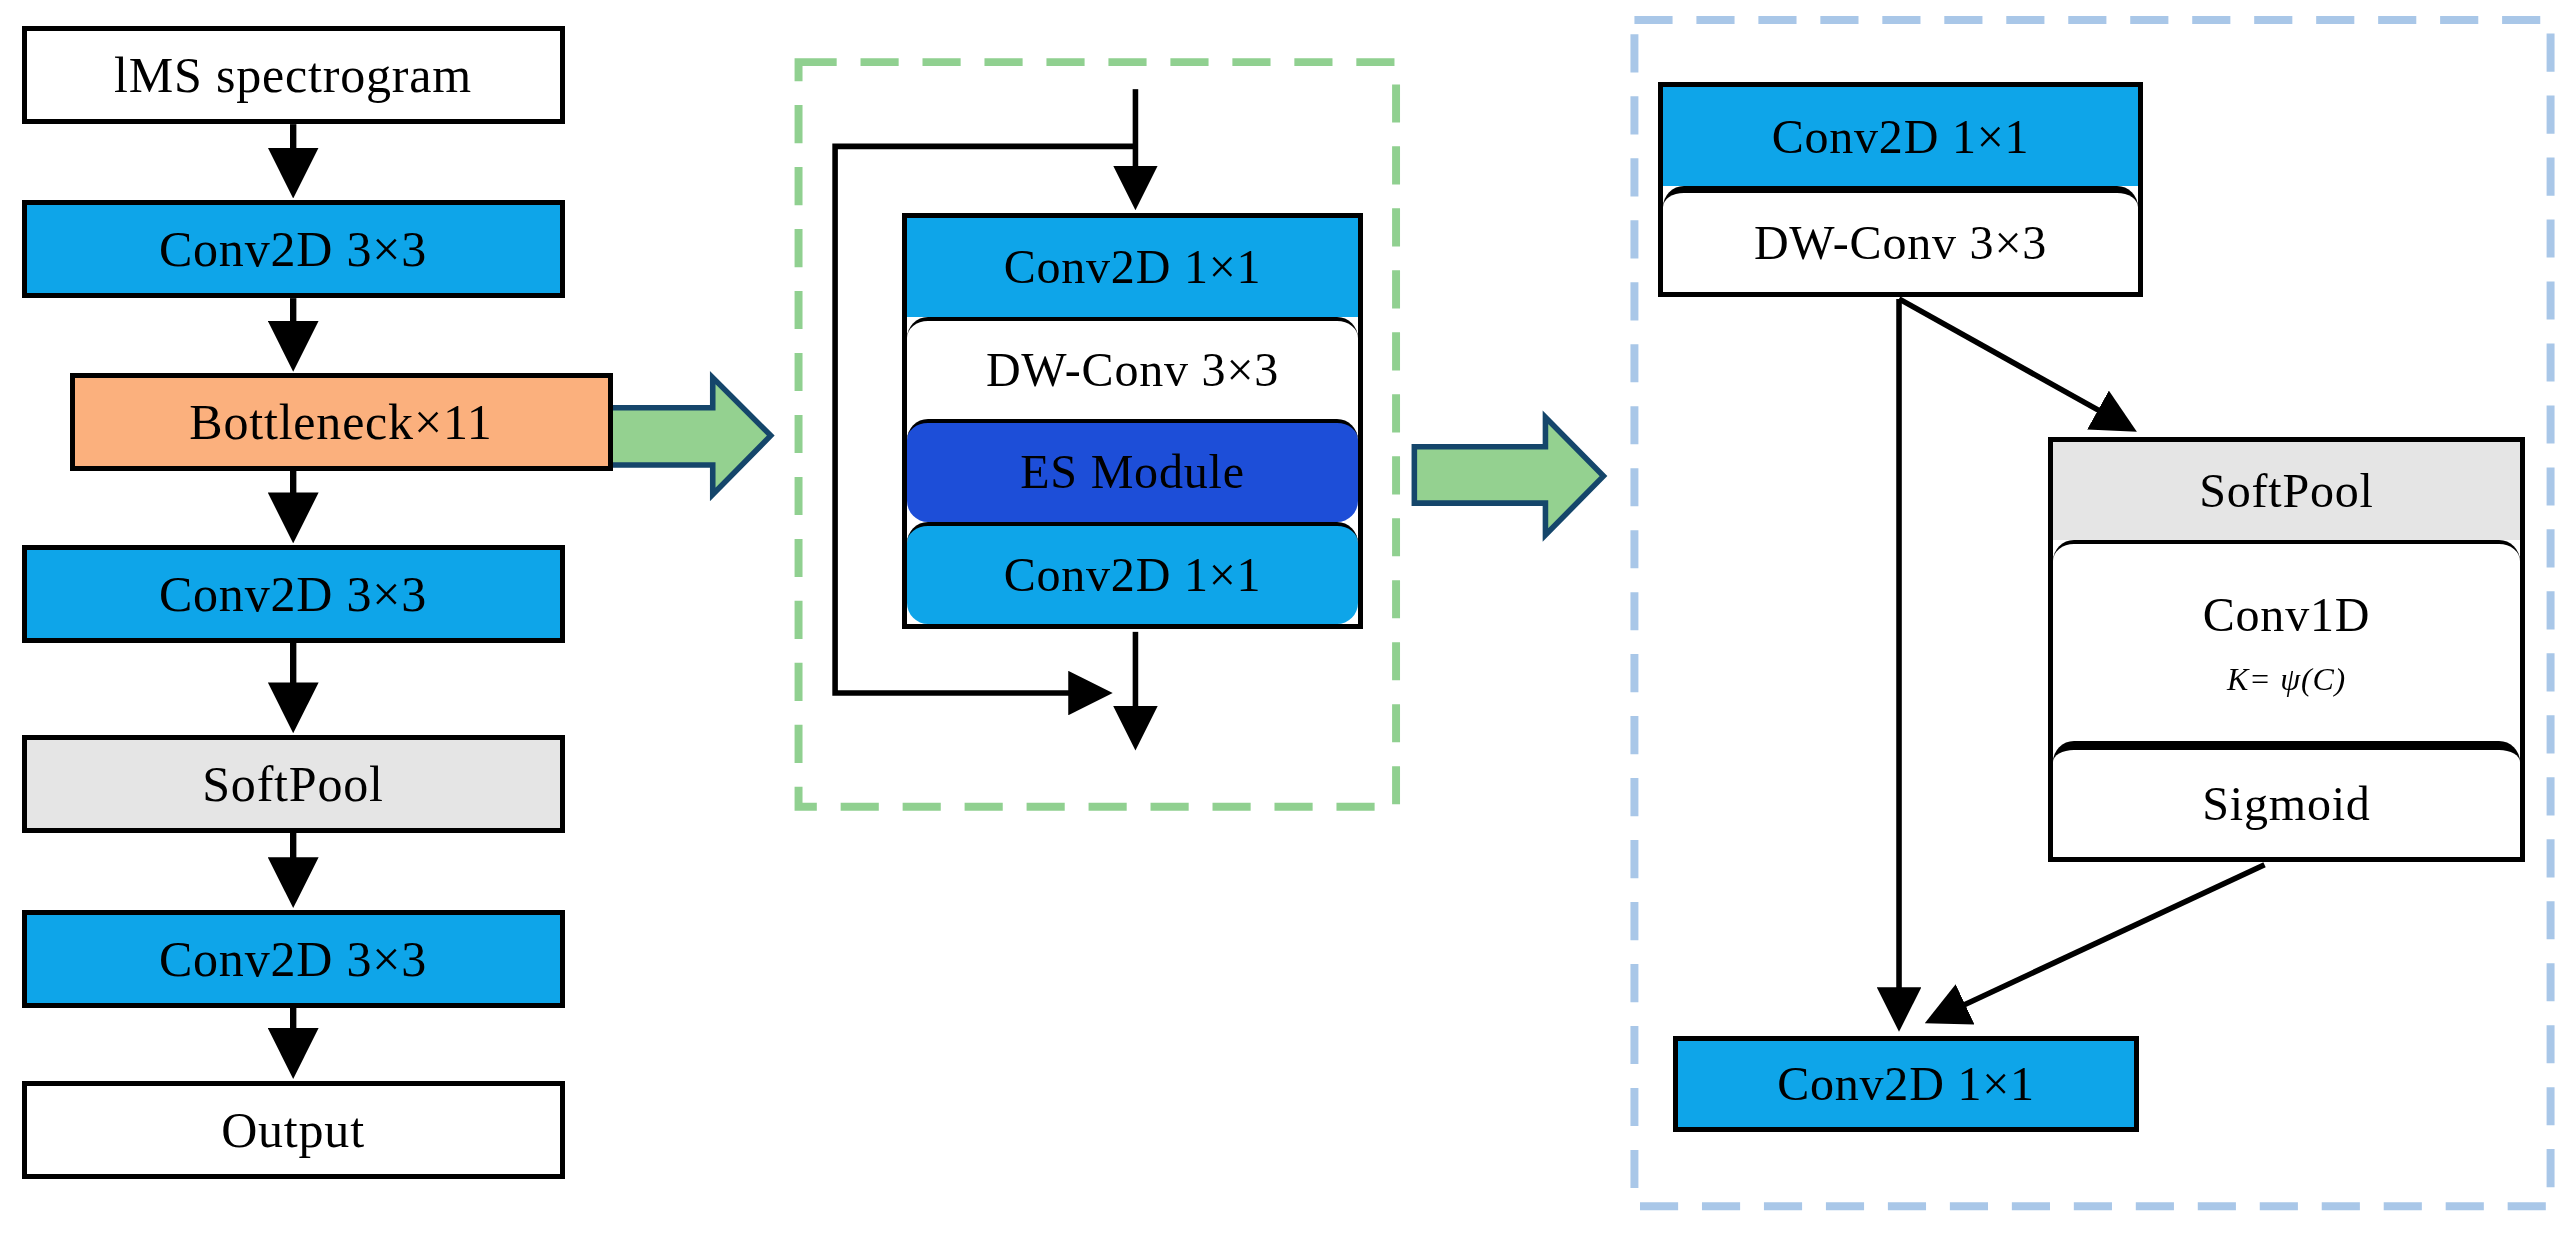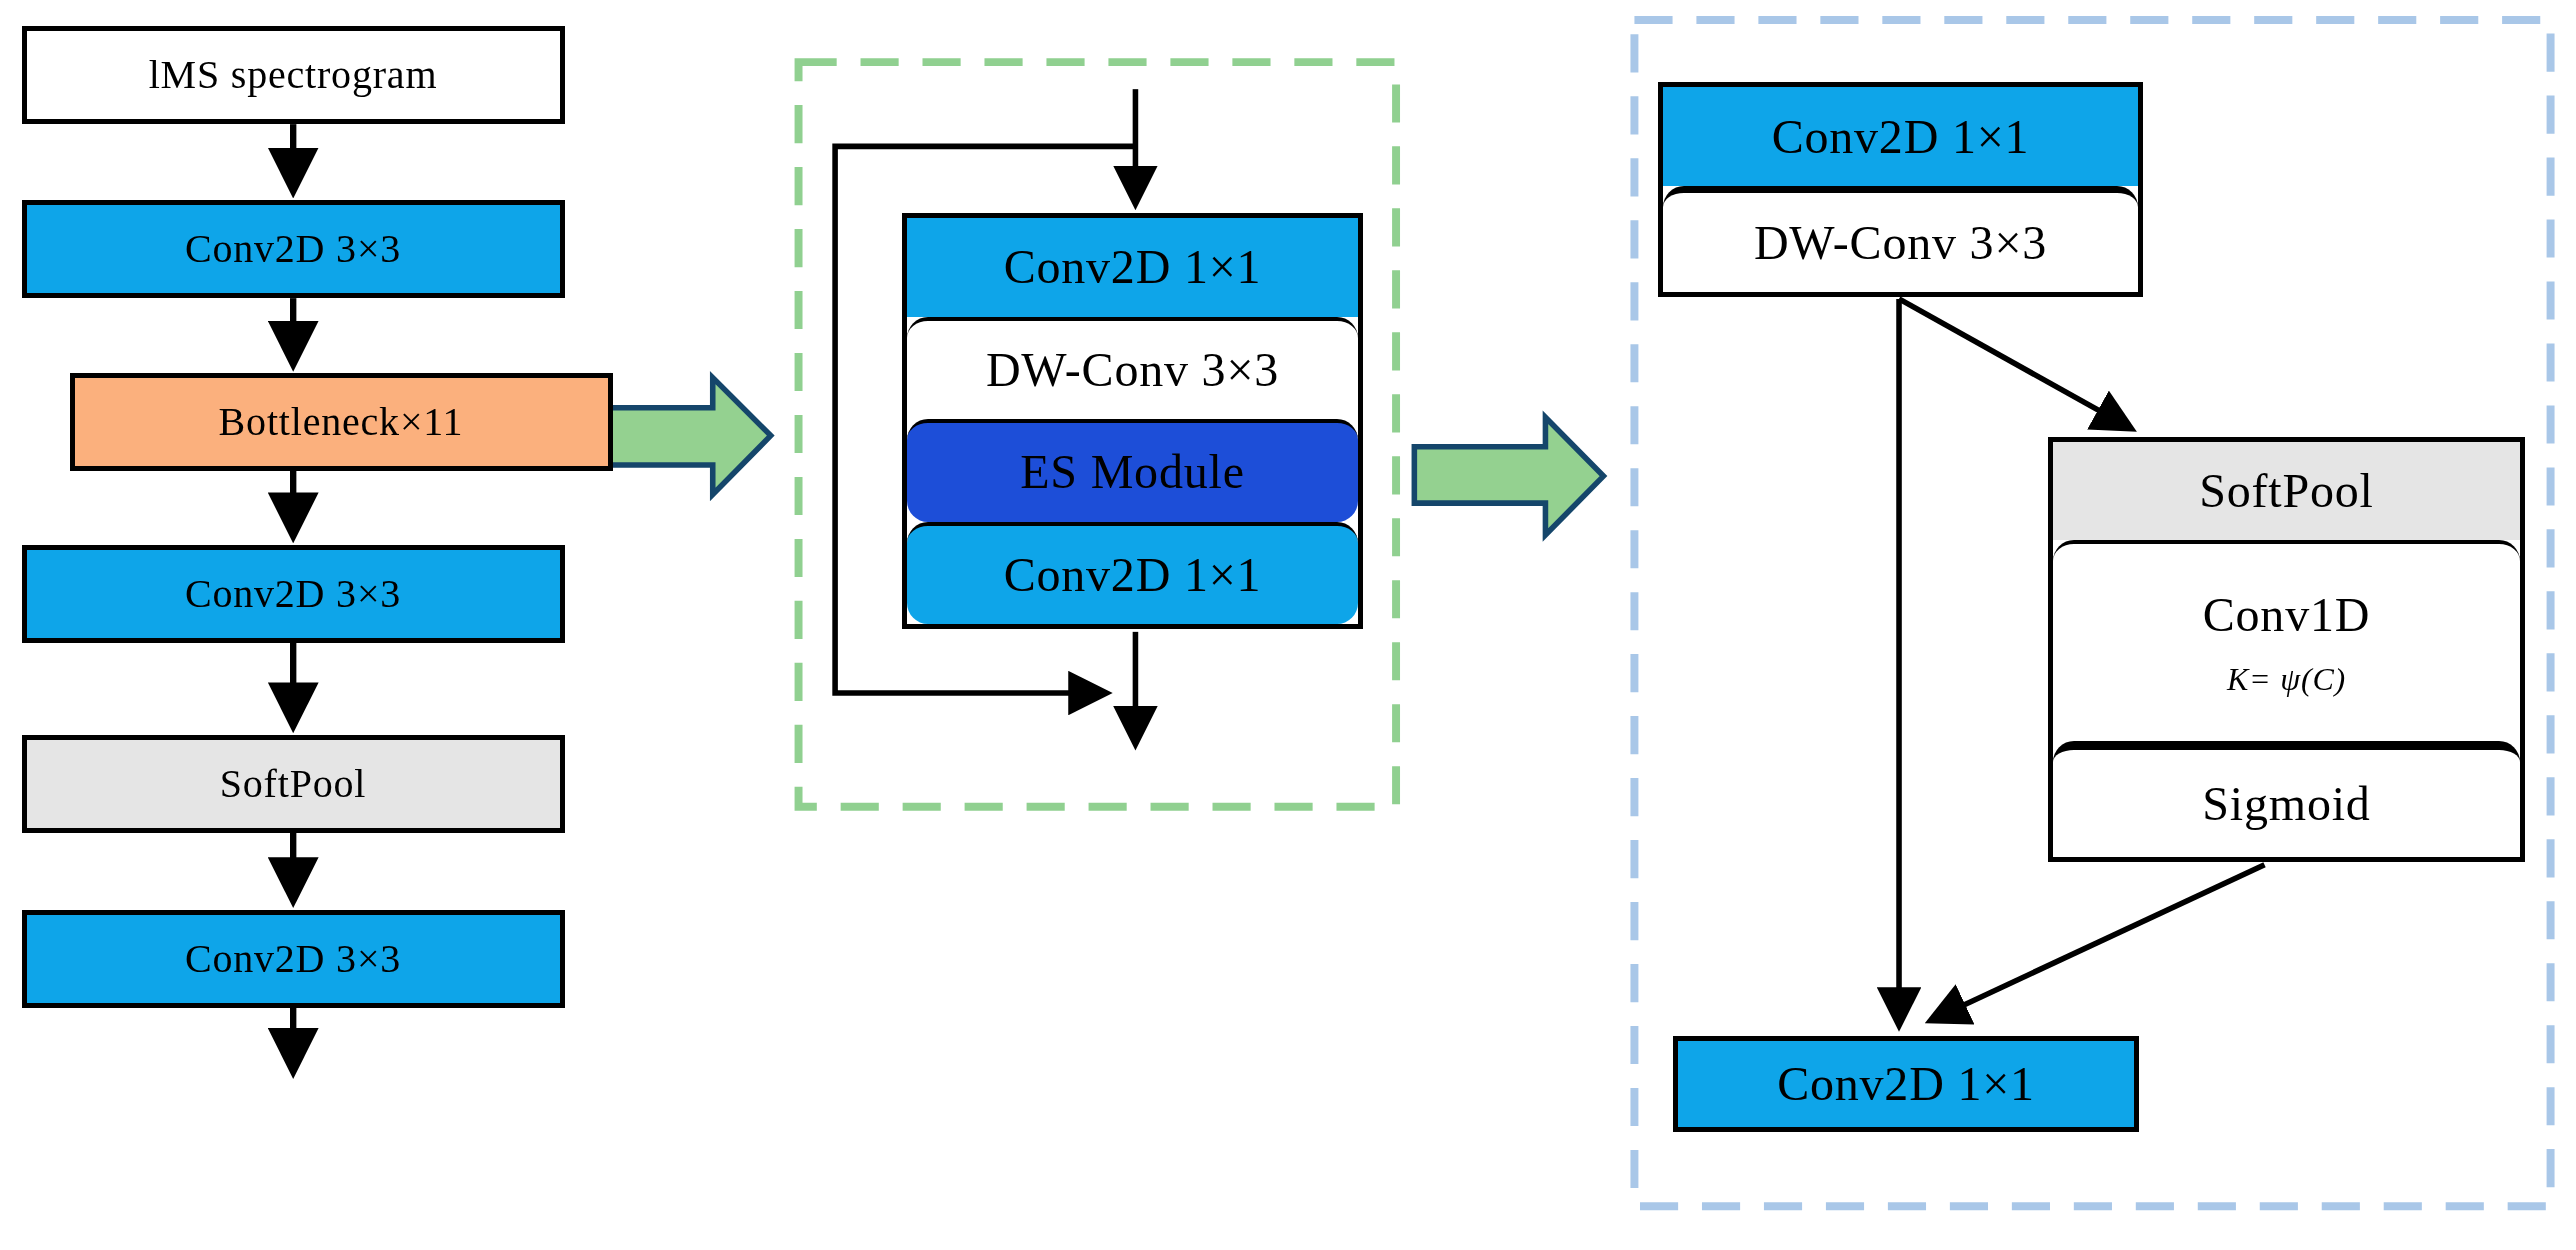--- a/index.html
+++ b/index.html
@@ -9,21 +9,21 @@
     background:#ffffff;
     font-family:"Liberation Serif","DejaVu Serif",serif;
     overflow:hidden;
   }
   #wires{position:absolute;left:0;top:0;width:100%;height:100%;z-index:0;}
   .node{
     position:absolute;
     box-sizing:border-box;
     border:5.6px solid #000;
     display:flex;align-items:center;justify-content:center;
-    font-size:40px;color:#000;
+    font-size:50px;color:#000;
     z-index:2;line-height:1;
     letter-spacing:0.8px;
   }
   .fill-white{background:#ffffff;}
   .fill-blue{background:#0ea5e9;}
   .fill-orange{background:#fbb07d;margin-left:48px;}
   .fill-magenta{background:#e5e5e5;}
   .fill-green{background:#1d4ed8;}
 
   
@@ -91,20 +91,21 @@
       <line x1="2850" y1="1088" x2="2430" y2="1284" marker-end="url(#ah)"></line>
     </g>
   </svg>
 
   <div class="node lnode fill-white" id="ln0">lMS spectrogram</div>
   <div class="node lnode fill-blue" id="ln1">Conv2D 3×3</div>
   <div class="node lnode fill-orange" id="ln2">Bottleneck×11</div>
   <div class="node lnode fill-blue" id="ln3">Conv2D 3×3</div>
   <div class="node lnode fill-magenta" id="ln4">SoftPool</div>
   <div class="node lnode fill-blue" id="ln5">Conv2D 3×3</div>
+  <div class="node lnode fill-white" id="ln6">Output</div>
 
   <div class="stack" id="mid-stack">
     <div class="row fill-blue">Conv2D 1×1</div>
     <div class="row fill-white">DW-Conv 3×3</div>
     <div class="row fill-green">ES Module</div>
     <div class="row fill-blue">Conv2D 1×1</div>
   </div>
 
   <div class="stack" id="r-top-stack">
     <div class="row fill-blue">Conv2D 1×1</div>

